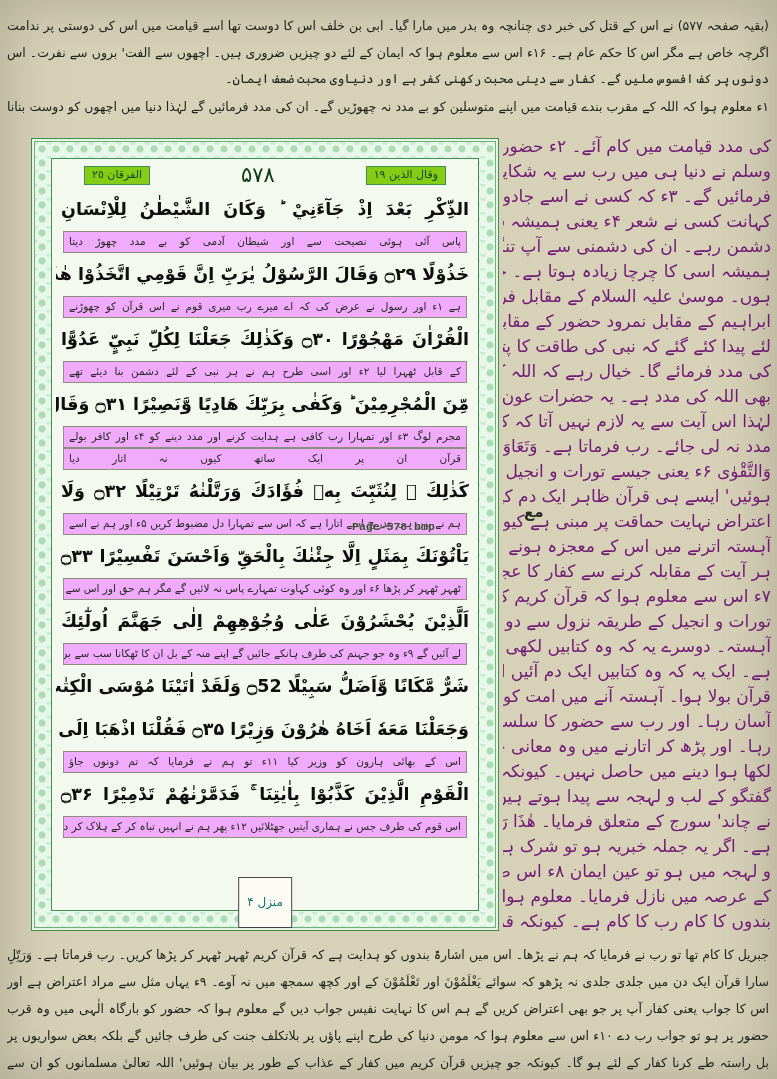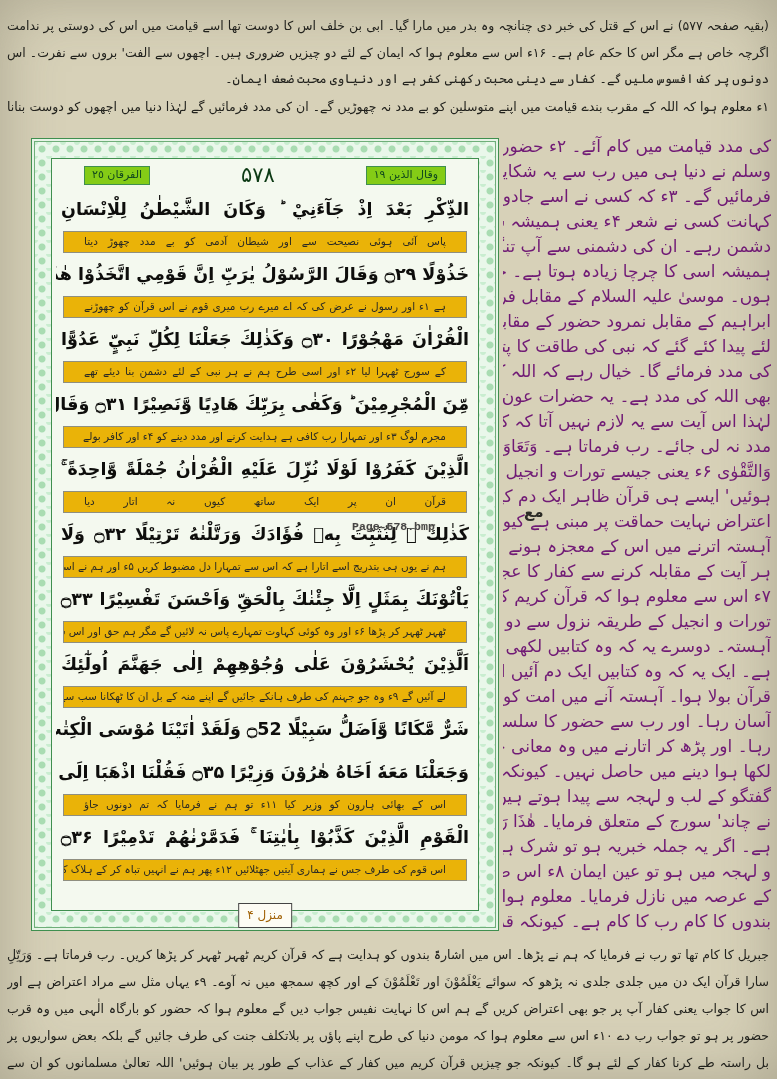--- a/index.html
+++ b/index.html
@@ -31,28 +31,28 @@
   
   .frame-header{display:flex;align-items:center;justify-content:space-between;
       padding:2px 28px 1px 28px;height:24px;}
   .hdr-box{border:1px solid #3f8f4f;background:#84cc16;color:#11481e;font-size:11px;
       line-height:16px;padding:0 7px;height:17px;white-space:nowrap;}
   .hdr-num{font-size:21px;font-weight:normal;color:#0c3a14;line-height:22px;}
 
   
   .row-arabic{height:43px;line-height:43px;font-size:17.5px;font-weight:bold;color:#0e0e0c;
       text-align:justify;text-align-last:justify;overflow:hidden;padding:0 5px;white-space:nowrap;}
-  .row-urdu{height:20px;line-height:18px;font-size:10.5px;color:#2a2a24;background:#eab308;
-      border:1px solid #8f8f80;margin:0 7px;padding:0 20px;text-align:justify;
+  .row-urdu{height:20px;line-height:18px;font-size:10.5px;color:#2a2a24;background:#f0abfc;
+      border:1px solid #8f8f80;margin:0 7px;padding:0 5px;text-align:justify;
       text-align-last:justify;overflow:hidden;white-space:nowrap;}
 
   
   #manzil{position:absolute;left:50%;bottom:2px;transform:translateX(-50%);
       background:#fdfcf4;border:1px solid #444;font-size:12px;line-height:15px;
-      padding:4px 8px;color:#a16207;white-space:nowrap;}
+      padding:17px 8px;color:#0f766e;white-space:nowrap;}
 
   
   #commentary{position:absolute;left:503px;top:134px;width:268px;}
   .comm-line{height:25px;line-height:25px;font-size:17px;color:#701a75;
       text-align:justify;text-align-last:justify;overflow:hidden;white-space:nowrap;}
 
   
   #watermark{position:absolute;left:352px;top:520px;direction:ltr;
       font-family:Liberation Mono, monospace;font-size:11.5px;font-weight:bold;
       color:#454545;text-shadow:0 0 2px #e8e4d2;}
@@ -78,24 +78,23 @@
         <div class="hdr-box">وقال الذين ١٩</div>
         <div class="hdr-num">۵۷۸</div>
         <div class="hdr-box">الفرقان ٢٥</div>
       </div>
 
       <div class="row-arabic">الذِّكْرِ بَعْدَ اِذْ جَآءَنِيْ ؕ وَكَانَ الشَّيْطٰنُ لِلْاِنْسَانِ</div>
       <div class="row-urdu">پاس آئی ہوئی نصیحت سے اور شیطان آدمی کو بے مدد چھوڑ دیتا</div>
       <div class="row-arabic">خَذُوْلًا ۝۲۹ وَقَالَ الرَّسُوْلُ يٰرَبِّ اِنَّ قَوْمِي اتَّخَذُوْا هٰذَا</div>
       <div class="row-urdu">ہے ۱ء اور رسول نے عرض کی کہ اے میرے رب میری قوم نے اس قرآن کو چھوڑنے</div>
       <div class="row-arabic">الْقُرْاٰنَ مَهْجُوْرًا ۝۳۰ وَكَذٰلِكَ جَعَلْنَا لِكُلِّ نَبِيٍّ عَدُوًّا</div>
-      <div class="row-urdu">کے سورج ٹھہرا لیا ۲ء اور اسی طرح ہم نے ہر نبی کے لئے دشمن بنا دیئے تھے</div>
+      <div class="row-urdu">کے قابل ٹھہرا لیا ۲ء اور اسی طرح ہم نے ہر نبی کے لئے دشمن بنا دیئے تھے</div>
       <div class="row-arabic">مِّنَ الْمُجْرِمِيْنَ ؕ وَكَفٰى بِرَبِّكَ هَادِيًا وَّنَصِيْرًا ۝۳۱ وَقَالَ</div>
       <div class="row-urdu">مجرم لوگ ۳ء اور تمہارا رب کافی ہے ہدایت کرنے اور مدد دینے کو ۴ء اور کافر بولے</div>
-      <div class="row-arabic">الَّذِيْنَ كَفَرُوْا لَوْلَا نُزِّلَ عَلَيْهِ الْقُرْاٰنُ جُمْلَةً وَّاحِدَةً ۚ</div>
       <div class="row-urdu">قرآن ان پر ایک ساتھ کیوں نہ اتار دیا</div>
       <div class="row-arabic">كَذٰلِكَ ۚ لِنُثَبِّتَ بِهٖ فُؤَادَكَ وَرَتَّلْنٰهُ تَرْتِيْلًا ۝۳۲ وَلَا</div>
       <div class="row-urdu">ہم نے یوں ہی بتدریج اسے اتارا ہے کہ اس سے تمہارا دل مضبوط کریں ۵ء اور ہم نے اسے</div>
       <div class="row-arabic">يَاْتُوْنَكَ بِمَثَلٍ اِلَّا جِئْنٰكَ بِالْحَقِّ وَاَحْسَنَ تَفْسِيْرًا ۝۳۳</div>
       <div class="row-urdu">ٹھہر ٹھہر کر پڑھا ۶ء اور وہ کوئی کہاوت تمہارے پاس نہ لائیں گے مگر ہم حق اور اس سے بہتر بیان</div>
       <div class="row-arabic">اَلَّذِيْنَ يُحْشَرُوْنَ عَلٰى وُجُوْهِهِمْ اِلٰى جَهَنَّمَ اُولٰٓئِكَ</div>
       <div class="row-urdu">لے آئیں گے ۹ء وہ جو جہنم کی طرف ہانکے جائیں گے اپنے منہ کے بل ان کا ٹھکانا سب سے برا</div>
       <div class="row-arabic">شَرٌّ مَّكَانًا وَّاَضَلُّ سَبِيْلًا ۝52 وَلَقَدْ اٰتَيْنَا مُوْسَى الْكِتٰبَ</div>
       <div class="row-arabic">وَجَعَلْنَا مَعَهٗ اَخَاهُ هٰرُوْنَ وَزِيْرًا ۝۳۵ فَقُلْنَا اذْهَبَا اِلَى</div>
       <div class="row-urdu">اس کے بھائی ہارون کو وزیر کیا ۱۱ء تو ہم نے فرمایا کہ تم دونوں جاؤ</div>

